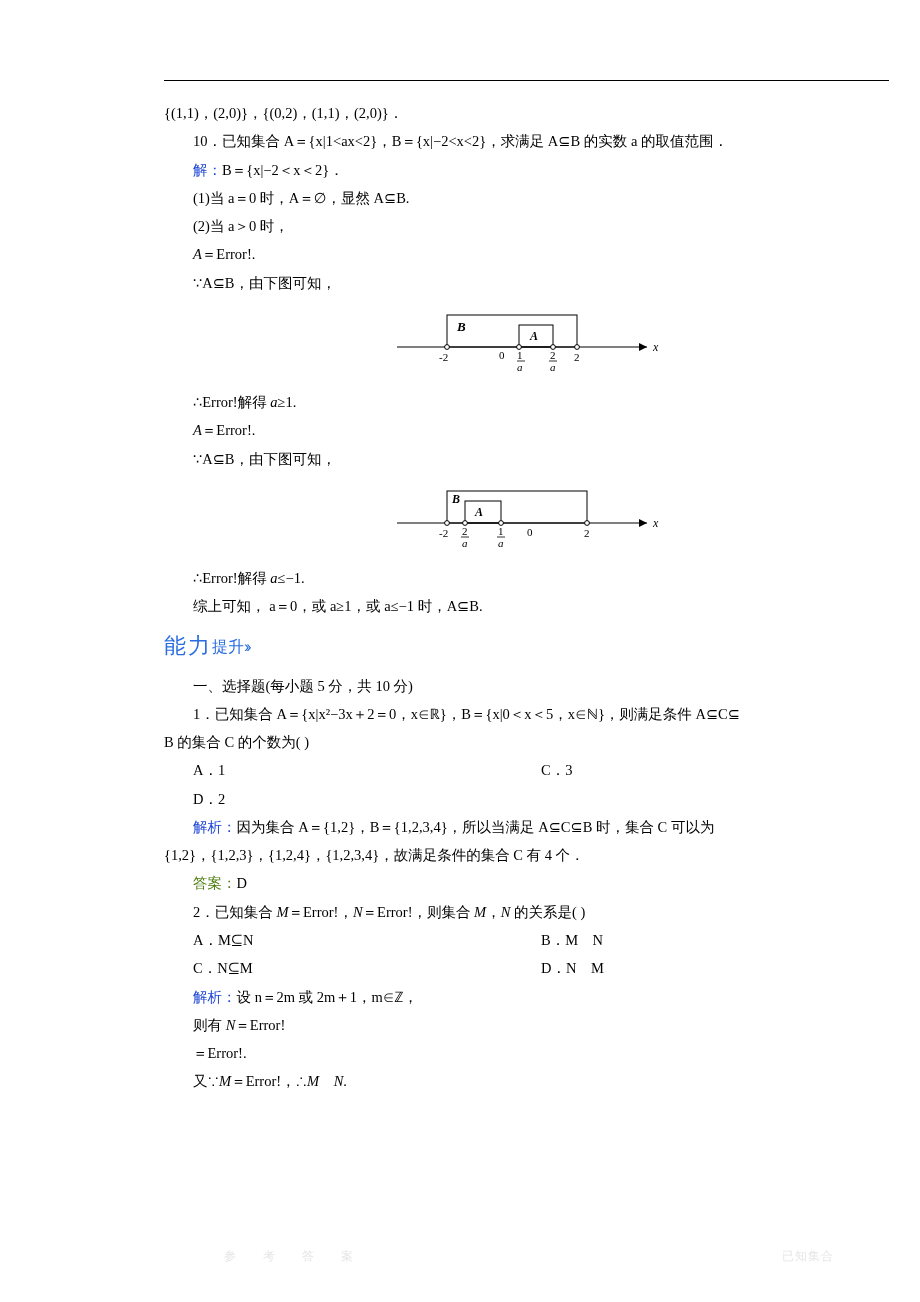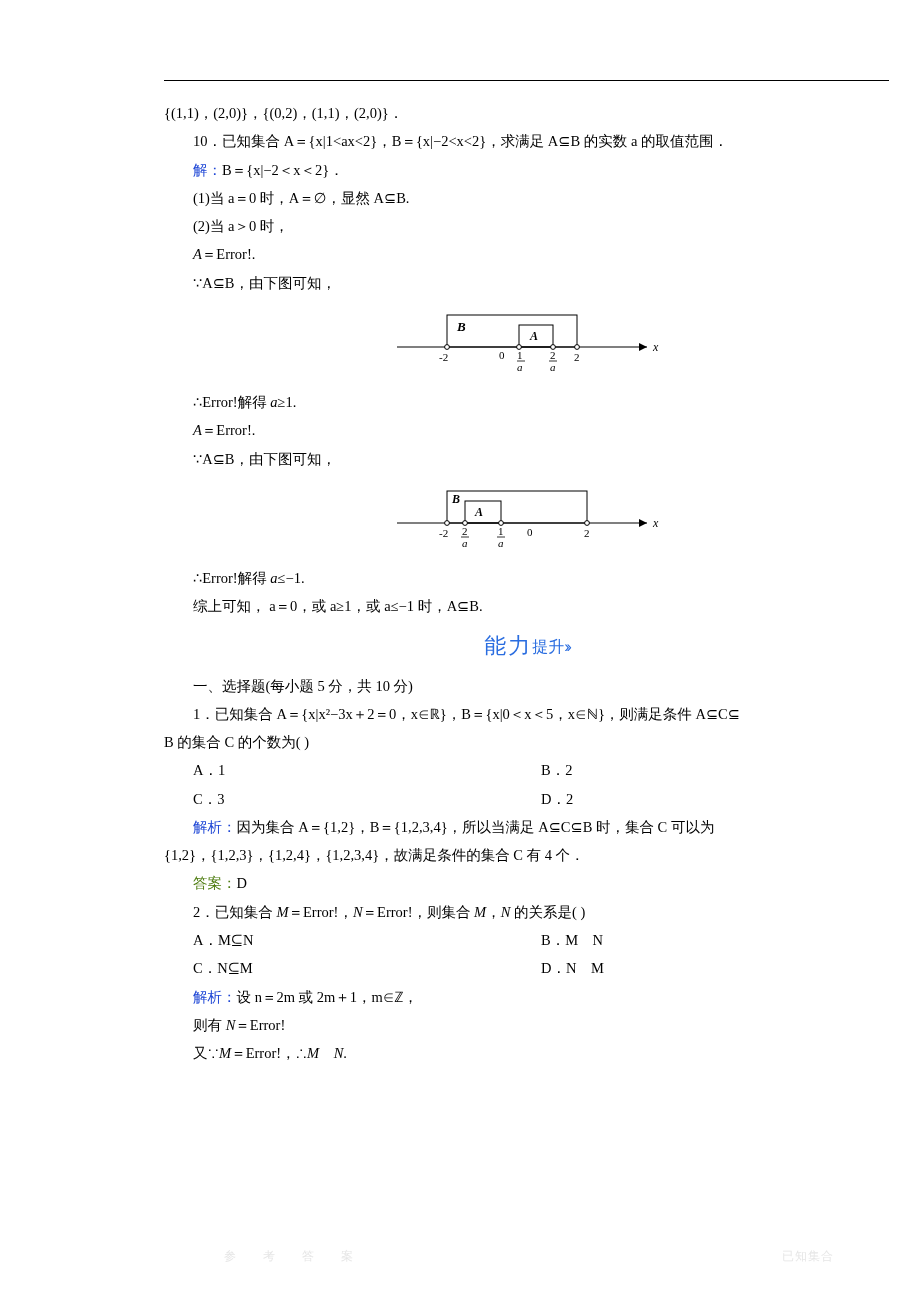--- a/index.html
+++ b/index.html
@@ -34,21 +34,20 @@
   .it { font-style: italic; }
   .blue { color: #1f47d6; }
   .red { color: #4d7c0f; }
   .err { font-family: "Times New Roman", serif; }
   .center-img {
     text-align: center;
     margin: 6px 0 4px 0;
   }
   .center-img svg { display: inline-block; }
   .ability-title {
-    text-align: center;
     margin: 4px 0;
   }
   .ability-title .m {
     font-family: "KaiTi","STKaiti","SimSun",serif;
     font-size: 22px;
     color: #2a6de0;
     letter-spacing: 2px;
     vertical-align: middle;
   }
   .ability-title .s {
@@ -172,21 +171,20 @@
   <div class="ability-title">
     <span class="m">能力</span><span class="s">提升</span><span class="chev">››</span>
   </div>
 
   <p class="pi">一、选择题(每小题 5 分，共 10 分)</p>
 
   <p class="pi">1．已知集合 A＝{x|x²−3x＋2＝0，x∈ℝ}，B＝{x|0＜x＜5，x∈ℕ}，则满足条件 A⊆C⊆</p>
   <p class="p">B 的集合 C 的个数为(      )</p>
   <div class="opts">
     <div>A．1</div>
-    <div>B．2</div>
     <div>C．3</div>
     <div>D．2</div>
   </div>
   <p class="pi">
     <span class="blue">解析：</span><span>因为集合 A＝{1,2}，B＝{1,2,3,4}，所以当满足 A⊆C⊆B 时，集合 C 可以为</span>
   </p>
   <p class="p">{1,2}，{1,2,3}，{1,2,4}，{1,2,3,4}，故满足条件的集合 C 有 4 个．</p>
   <p class="pi">
     <span class="red">答案：</span><span>D</span>
   </p>
@@ -195,17 +193,18 @@
   <div class="opts">
     <div>A．M⊆N</div>
     <div>B．M　N</div>
     <div>C．N⊆M</div>
     <div>D．N　M</div>
   </div>
   <p class="pi">
     <span class="blue">解析：</span><span>设 n＝2m 或 2m＋1，m∈ℤ，</span>
   </p>
   <p class="pi">则有 <span class="it">N</span>＝<span class="err">Error!</span></p>
+  <p class="pi">＝<span class="err">Error!</span>.</p>
   <p class="pi">又∵<span class="it">M</span>＝<span class="err">Error!</span>，∴<span class="it">M</span>　<span class="it">N</span>.</p>
 
   <div class="watermark-left">参  考  答  案</div>
   <div class="watermark-right">已知集合</div>
 </div>
 
 </body></html>

